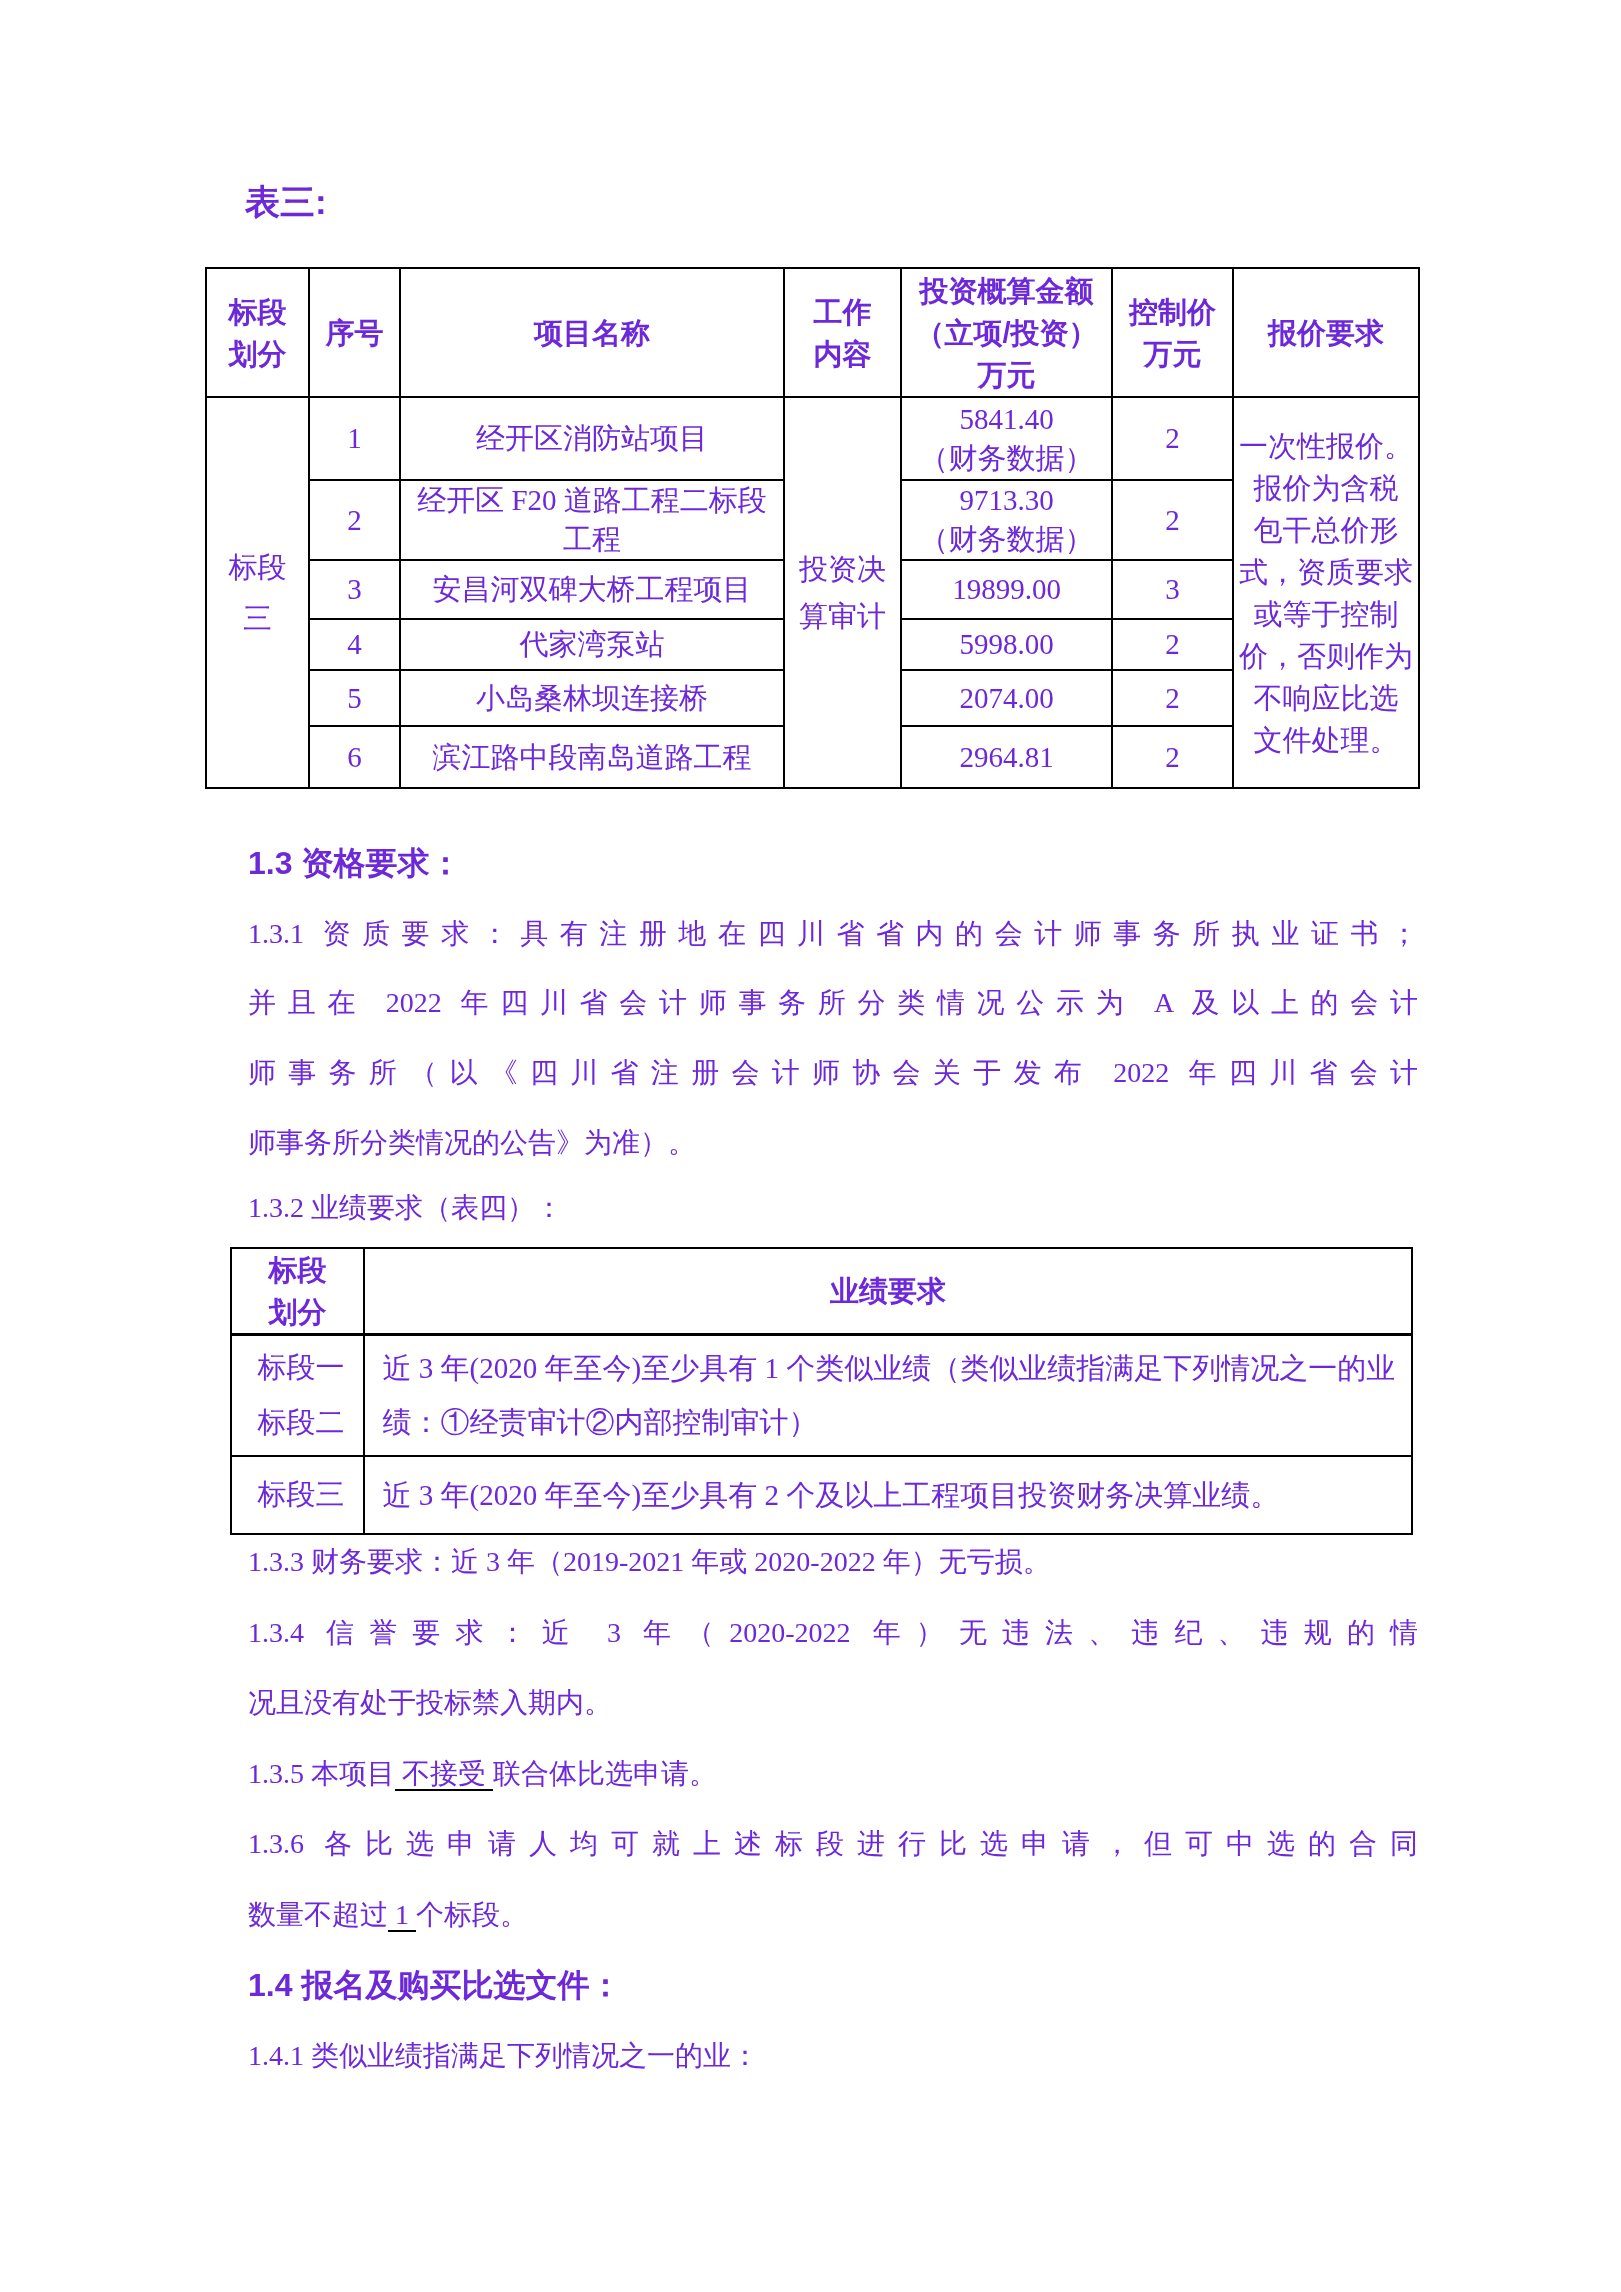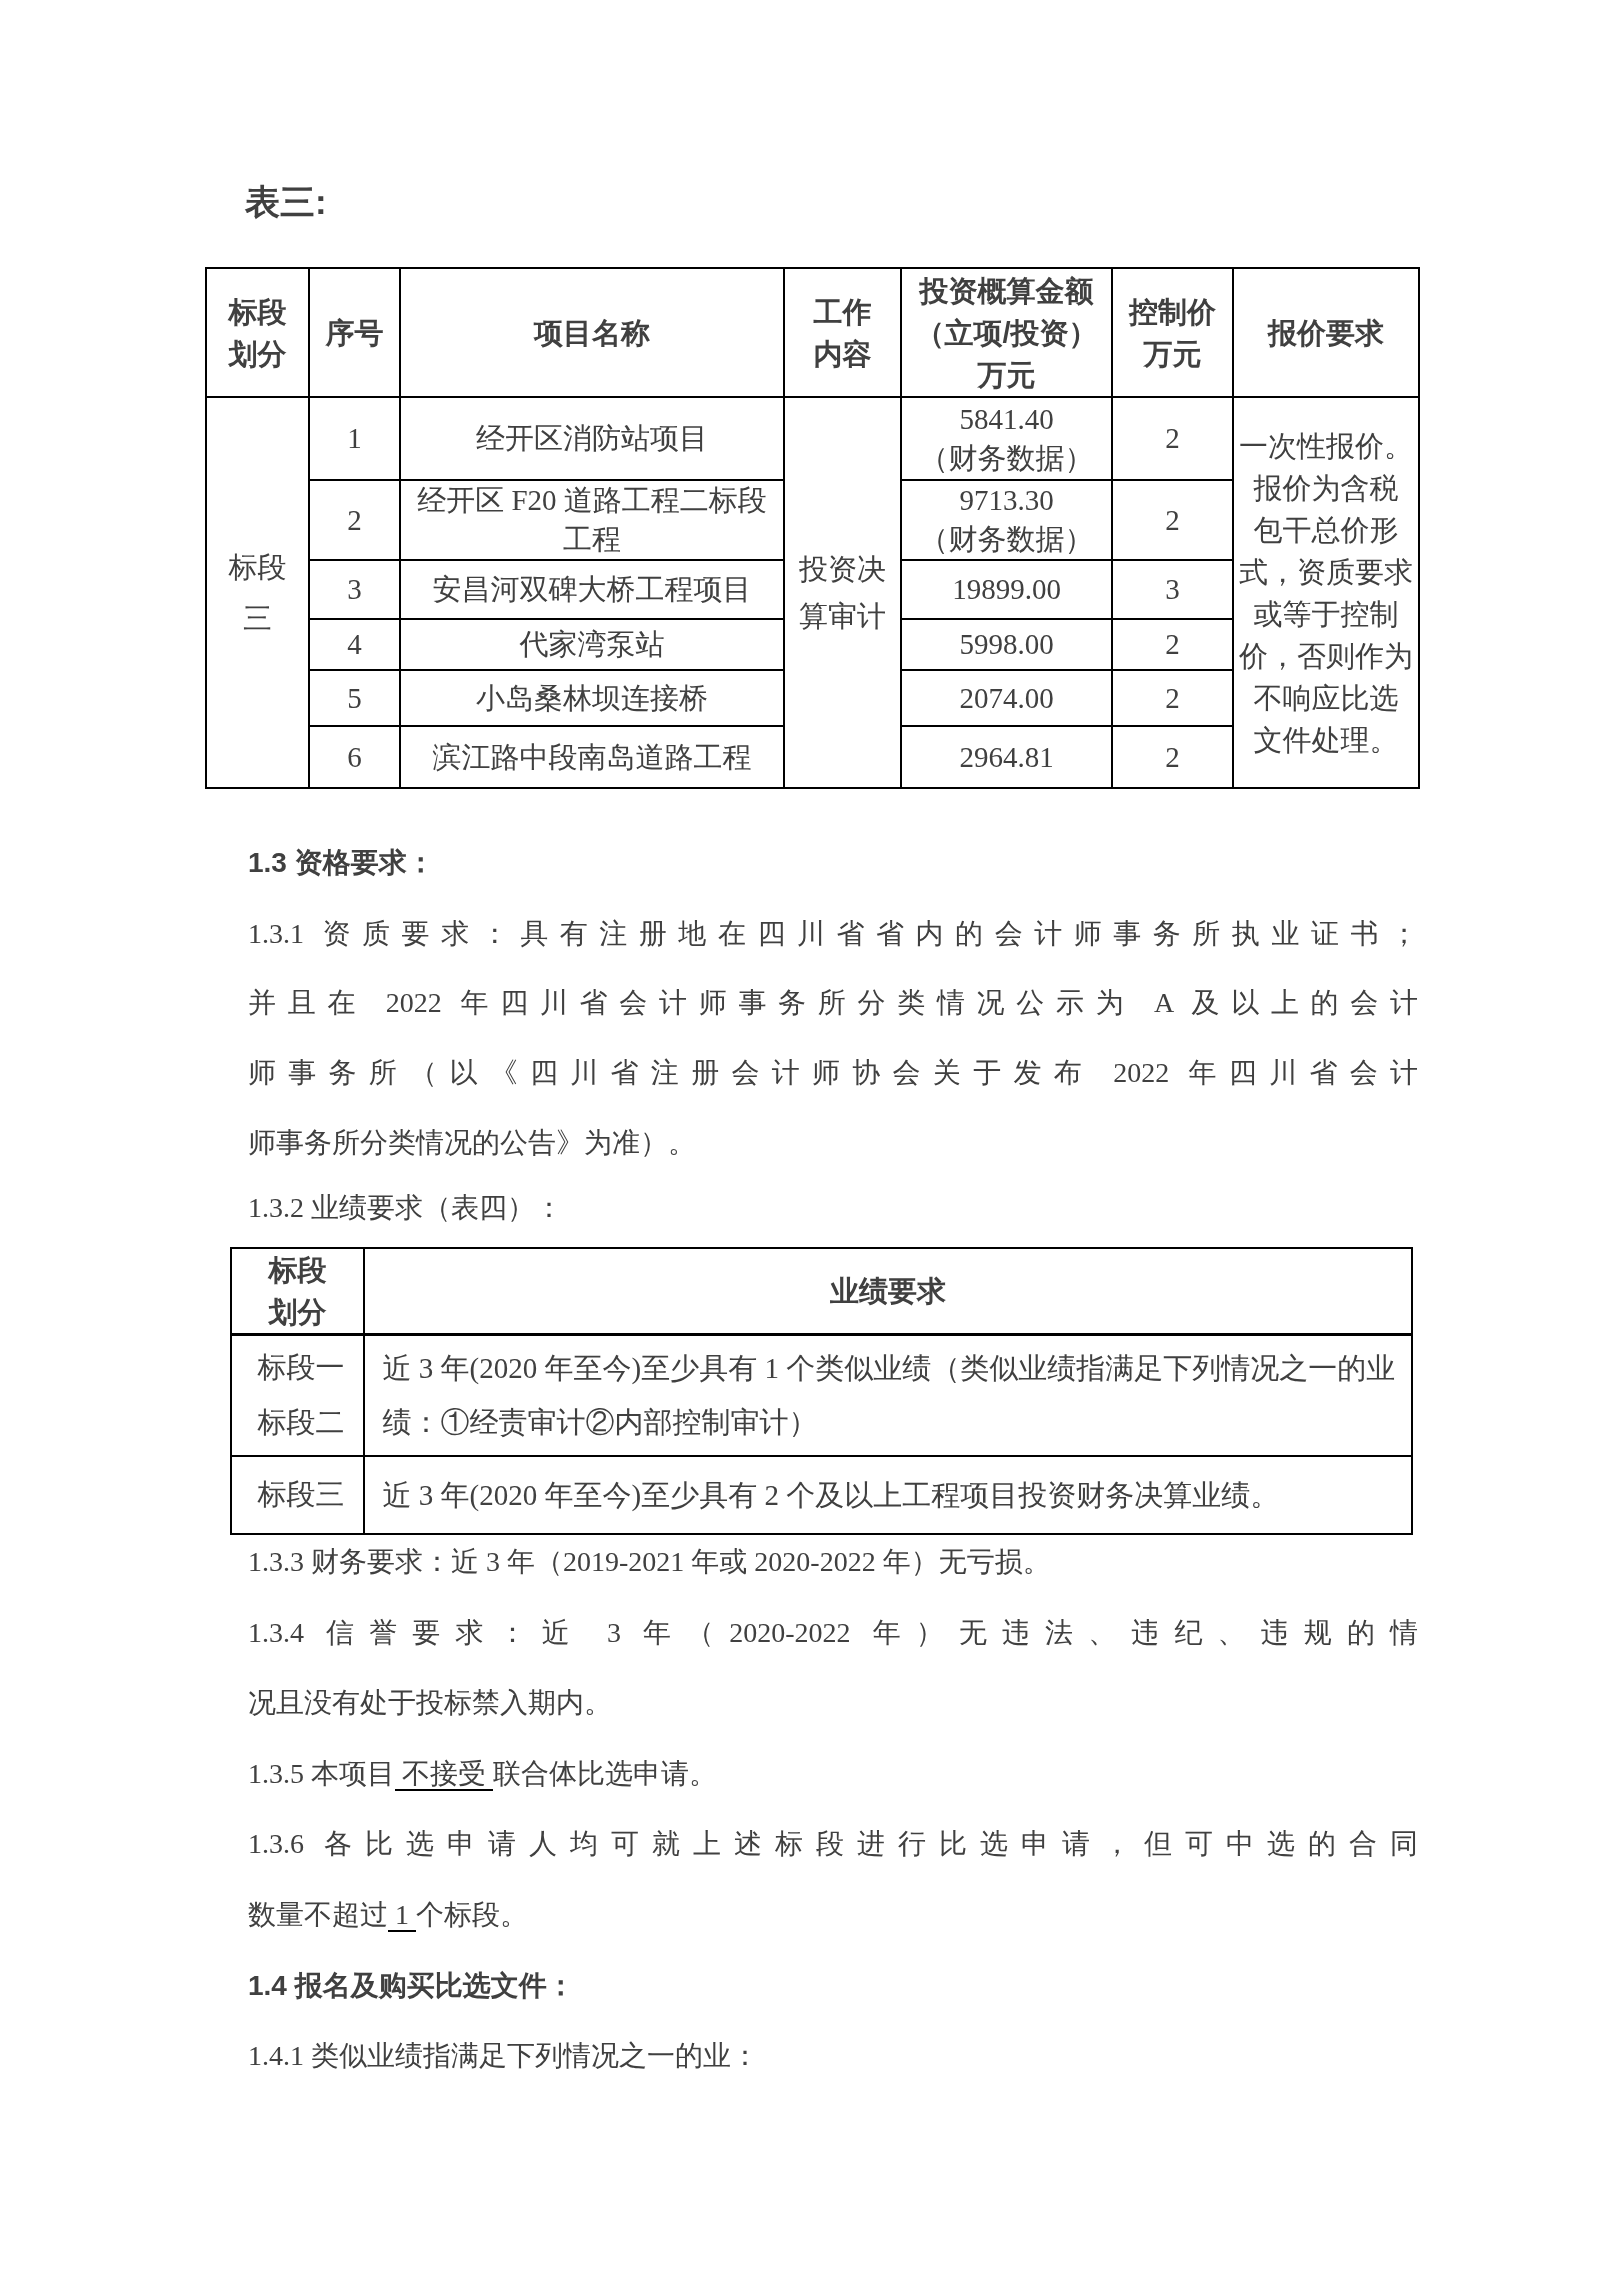--- a/index.html
+++ b/index.html
@@ -1,21 +1,21 @@
 <!DOCTYPE html>
 <html><head>
 <meta charset="utf-8">
 <style>
   html,body{margin:0;padding:0;background:#888;}
   .page{
     position:relative;
     width:1621px;height:2293px;
     margin:0 auto;
     background:#ffffff;
-    color:#404040;
+    color:#6d28d9;
     font-family:"Liberation Serif","DejaVu Serif",serif;
     overflow:hidden;
   }
   
   .caption{
     position:absolute;left:245px;top:178px;
     font-family:"Liberation Sans","DejaVu Sans",sans-serif;
     font-weight:bold;font-size:35px;line-height:47px;
     white-space:nowrap;
   }
@@ -53,21 +53,21 @@
   
   .bline{
     position:absolute;left:248px;width:1170px;
     font-size:28px;line-height:70px;
     white-space:nowrap;
   }
   .tail .bline{line-height:71px;}
   .bline.full{text-align:justify;text-align-last:justify;white-space:normal;}
   .bline.heading{
     font-family:"Liberation Sans","DejaVu Sans",sans-serif;
-    font-weight:bold;font-size:28px;
+    font-weight:bold;font-size:32px;
   }
   .useg{border-bottom:2.9px solid #000;}
 </style>
 </head>
 <body>
 
 <div class="page">
 
   <div class="caption">表三:</div>
 

